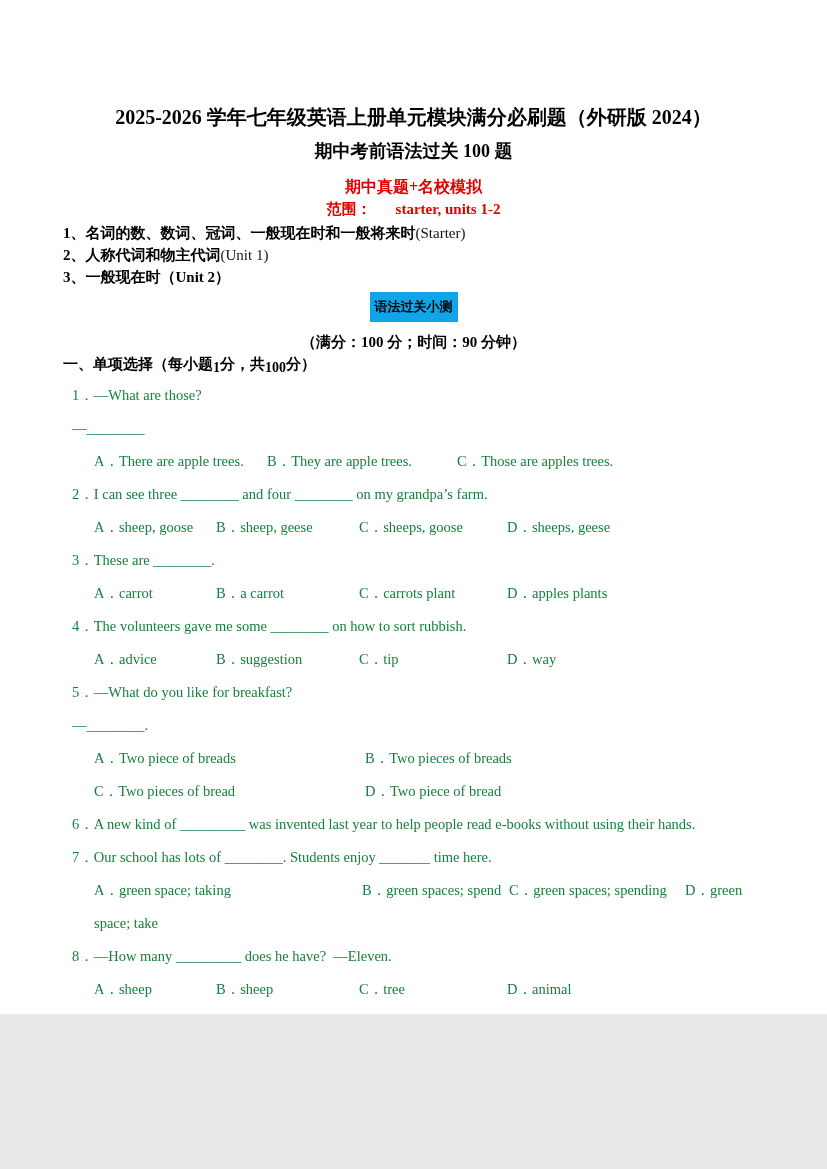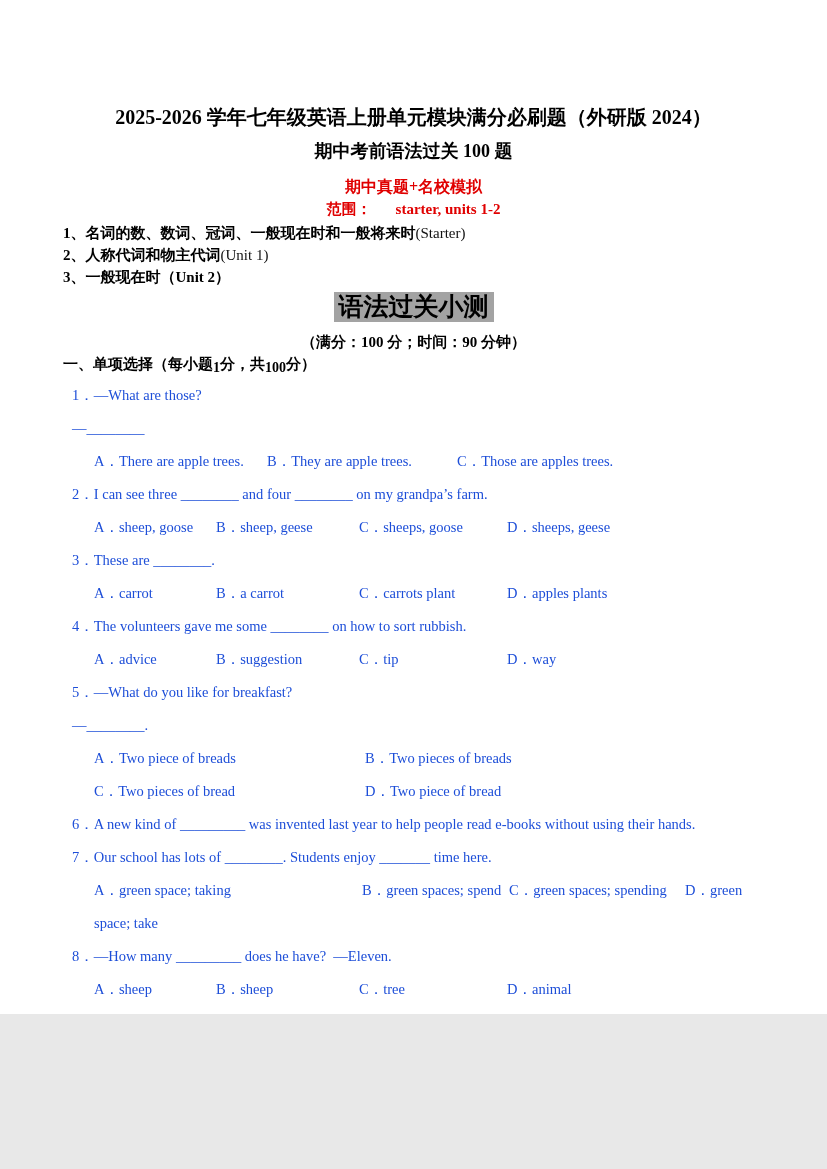--- a/index.html
+++ b/index.html
@@ -22,32 +22,32 @@
   }
   .banner2{
     text-align:center;font-size:15px;line-height:22px;font-weight:700;color:#e00000;
   }
   .banner2 .scope-label{margin-right:24px;}
   .topics{margin:2px 0 0 63px;font-size:15px;line-height:22px;}
   .topic .zh{font-weight:700;color:#000;}
   .topic .en{font-weight:400;color:#111;}
   .quiz-title-wrap{margin-top:4px;text-align:center;}
   .quiz-title{
-    display:inline-block;background:#a3a3a3;color:#000;
-    font-size:25px;line-height:24px;padding:3px 5px;font-weight:700;
+    display:inline-block;background:#0ea5e9;color:#000;
+    font-size:13px;line-height:24px;padding:3px 5px;font-weight:700;
   }
   .quiz-meta{
     margin-top:9px;text-align:center;
     font-size:15px;line-height:22px;font-weight:700;color:#000;
   }
   .section-heading{
     margin:0 0 0 63px;font-size:15px;line-height:22px;font-weight:700;color:#000;
   }
   .section-heading .sub{position:relative;top:3px;font-size:14px;}
-  .questions{margin:3px 60px 0 72px;font-size:14.5px;color:#1d4ed8;}
+  .questions{margin:3px 60px 0 72px;font-size:14.5px;color:#15803d;}
   .q-line{height:33px;line-height:33px;white-space:nowrap;}
   .q-line.opts{padding-left:22px;}
   .opt{display:inline-block;vertical-align:top;}
   .w4 .opt:nth-child(1){width:122px;}
   .w4 .opt:nth-child(2){width:143px;}
   .w4 .opt:nth-child(3){width:148px;}
   .w3 .opt:nth-child(1){width:173px;}
   .w3 .opt:nth-child(2){width:190px;}
   .w2 .opt:nth-child(1){width:271px;}
   .w7 .opt:nth-child(1){width:268px;}

